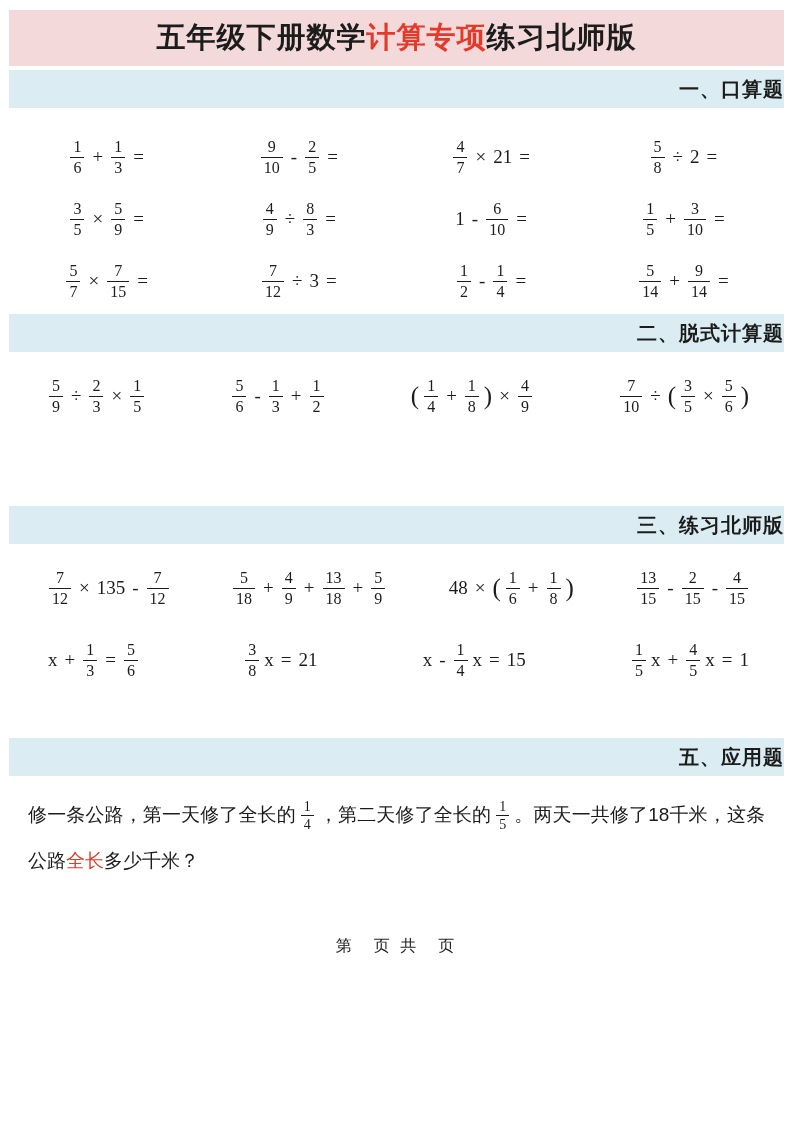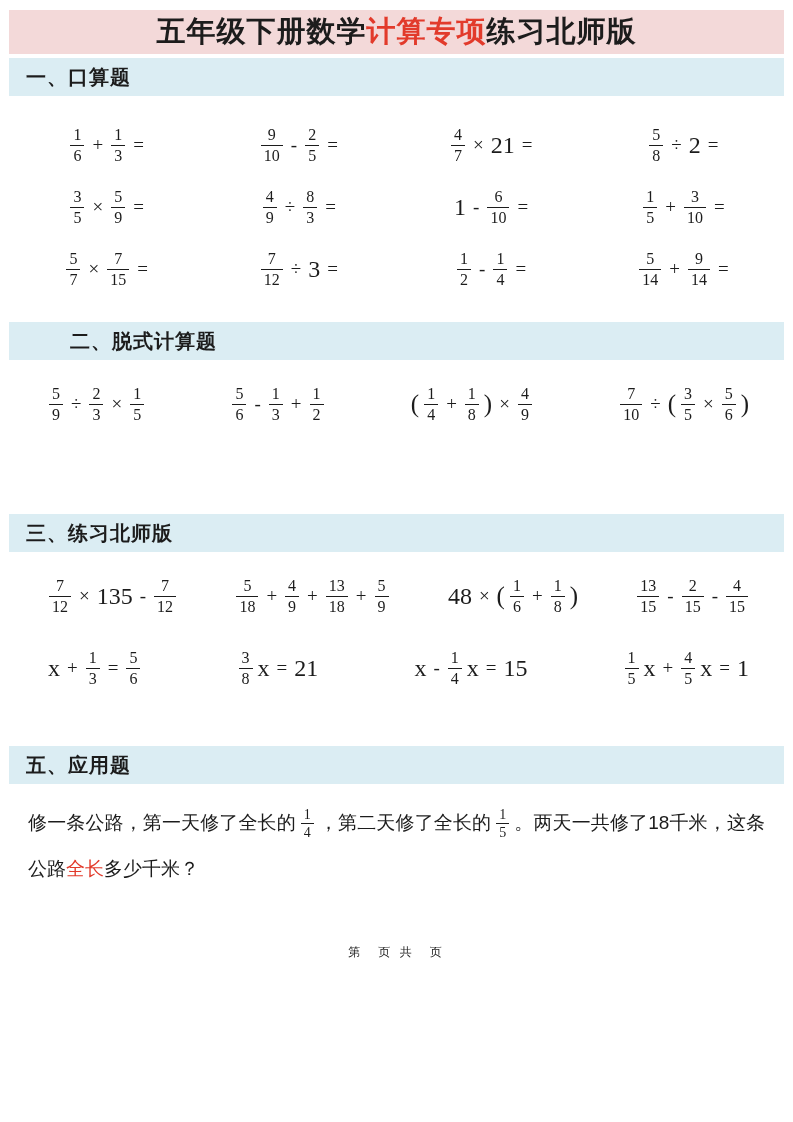--- a/index.html
+++ b/index.html
@@ -3,64 +3,64 @@
 <meta charset="utf-8">
 <style>
   * { margin:0; padding:0; box-sizing:border-box; }
   html,body { background:#ffffff; }
   .page {
     width:793px; height:1122px; background:#ffffff; position:relative;
     font-family:"Liberation Sans","DejaVu Sans",sans-serif; color:#1c1c1c;
     overflow:hidden; margin:0 auto;
   }
   .title-band {
-    margin:10px 9px 4px 9px; height:44px; background:#f3d9d9;
+    margin:10px 9px 4px 9px; height:56px; background:#f3d9d9;
     display:flex; align-items:center; justify-content:center;
   }
   .title-band h1 { font-size:29px; font-weight:bold; letter-spacing:1px; white-space:nowrap; }
   .red { color:#e23a2b; }
   .section-band {
     margin:0 9px; height:38px; background:#dbedf3;
-    display:flex; align-items:center;
+    display:flex; align-items:center;justify-content:flex-end;
   }
   .section-band h2 { font-size:20px; font-weight:bold; padding-left:17px; letter-spacing:1px; }
 
-  .gap-a { margin-top:22px;padding-left:44px; }
+  .gap-a { margin-top:2px;padding-left:44px; }
   .gap-b { margin-top:82px; }
   .gap-c { margin-top:80px; }
   .gap-d { margin-top:50px; }
 
   .problems { }
   .grid-layout { margin-top:18px; }
   .grid-layout .prob-row { display:flex; align-items:center; height:62px; padding:0 12px; }
   .grid-layout .prob-cell { flex:1; justify-content:center; }
   .spread-layout { margin-top:16px; }
   .spread-layout .prob-row { display:flex; align-items:center; justify-content:space-between; padding:0 42px 0 46px; height:56px; }
   .prob-cell { display:flex; align-items:center; }
 
   .frac {
     display:inline-flex; flex-direction:column; align-items:center;
     margin:0 3px; font-family:"Liberation Serif","DejaVu Serif",serif;
     line-height:1.08; vertical-align:middle;
   }
   .frac .num { padding:0 3px 1px 3px; font-size:16px; }
   .frac .den { padding:1px 3px 0 3px; border-top:1.5px solid #1c1c1c; font-size:16px; }
   .op  { font-family:"Liberation Serif","DejaVu Serif",serif; font-size:19px; margin:0 5px; }
-  .lit { font-family:"Liberation Serif","DejaVu Serif",serif; font-size:24px; margin:0 2px; }
+  .lit { font-family:"Liberation Serif","DejaVu Serif",serif; font-size:19px; margin:0 2px; }
   .paren { font-family:"Liberation Serif","DejaVu Serif",serif; font-size:25px; margin:0 2px; line-height:1; padding-bottom:2px; }
 
   .story {
     margin:16px 28px 0 28px; font-size:19px; line-height:46px; color:#1c1c1c;
     text-align:justify;
   }
   .story .frac { margin:0 5px; }
   .story .frac .num, .story .frac .den { font-size:14px; }
 
   .page-footer {
-    margin-top:52px; text-align:center; font-size:12px; color:#222;
+    margin-top:52px; text-align:center; font-size:16px; color:#222;
     letter-spacing:3px;
   }
 </style>
 </head>
 <body>
 
 <div class="page">
 
   <header class="title-band">
     <h1><span>五年级下册数学</span><span class="red">计算专项</span><span>练习北师版</span></h1>

